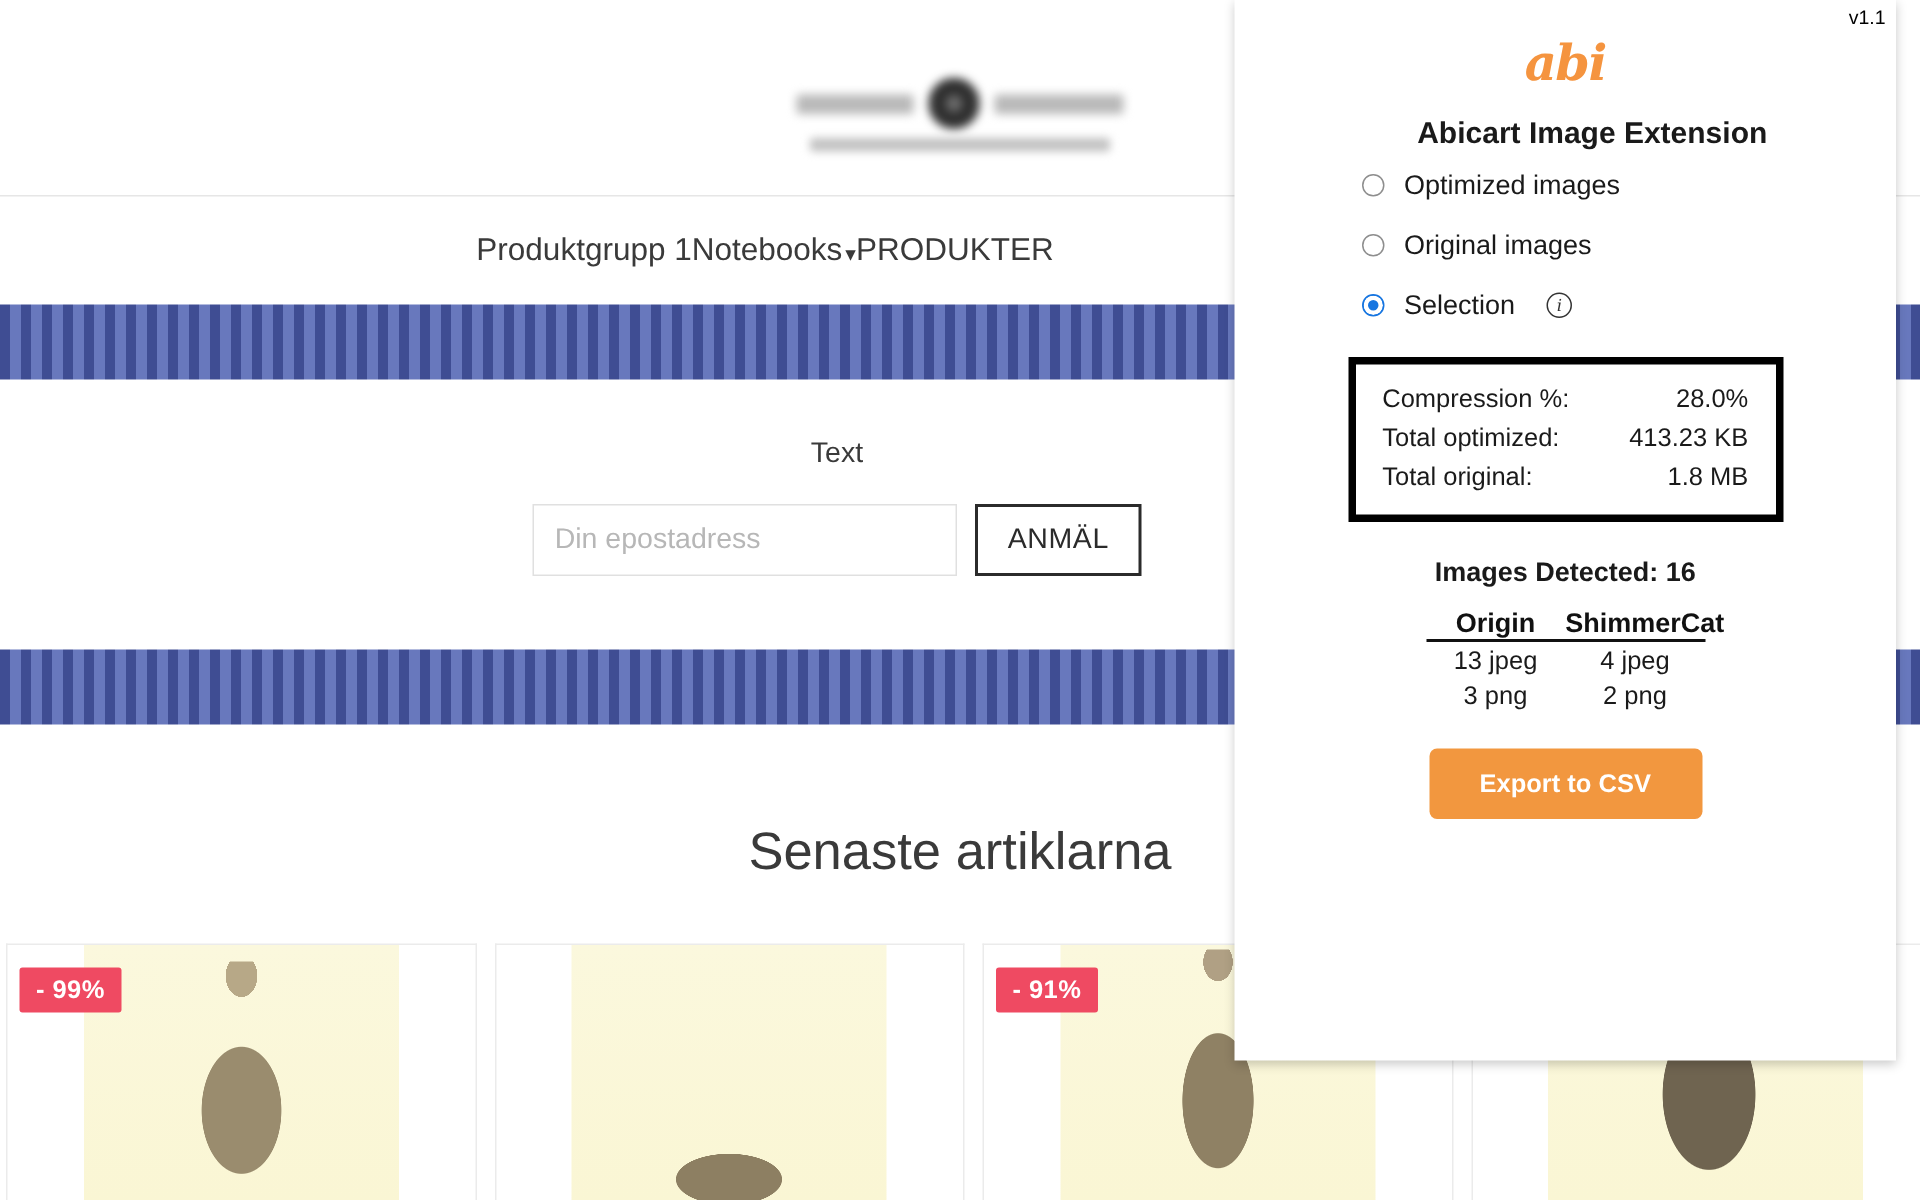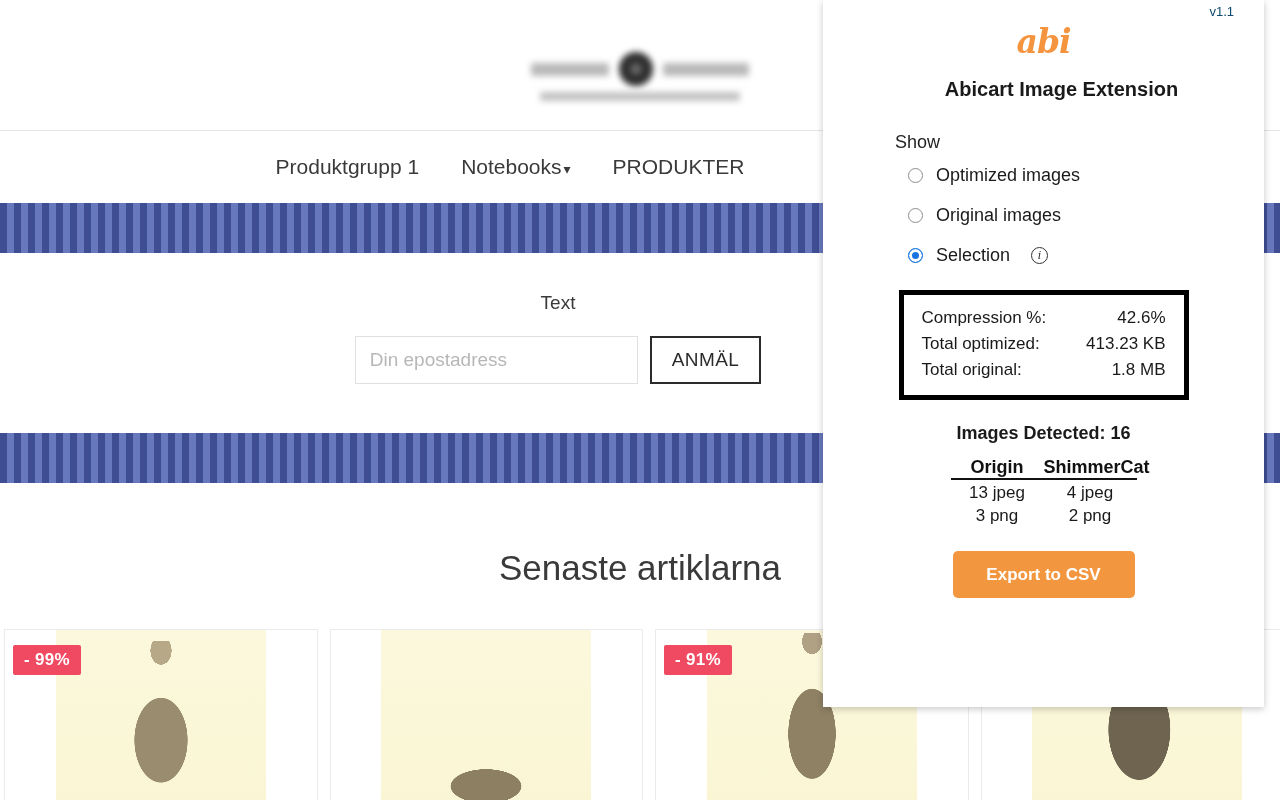--- a/index.html
+++ b/index.html
@@ -33,21 +33,21 @@
     background: radial-gradient(circle at 50% 50%, #6b6b6b 0 26%, #2e2e2e 27% 62%, #3c3c3c 63% 100%);
     border: 2px solid #1f1f1f;
   }
   .logo-tagline {
     height: 9px; width: 200px; border-radius: 2px; background: #c2c2c2;
     filter: blur(3px);
   }
 
   .site-nav {
     position: absolute; left: 0; top: 131px; width: 1020px; height: 72px;
-    display: flex; align-items: center; justify-content: center; gap: 42px;
+    display: flex; align-items: center; justify-content: center; 
     font-size: 21px; color: #3a3a3a; white-space: nowrap;
   }
   .nav-item { display: inline-flex; align-items: center; gap: 2px; cursor: pointer; }
   .chev { font-size: 14px; line-height: 1; position: relative; top: 2px; }
 
   .stripe-bar {
     position: absolute; left: 0; width: 1280px; height: 50px;
     background-image: repeating-linear-gradient(
       to right,
       #3f4d93 0px, #3f4d93 7px,
@@ -128,22 +128,22 @@
     padding: 5px 11px; border-radius: 2px; letter-spacing: .3px;
   }
 
   
   #panel {
     position: absolute; left: 823px; top: 0; width: 441px; height: 707px;
     background: #ffffff; box-shadow: 0 2px 7px rgba(0,0,0,.22);
     z-index: 50;
   }
   .panel-version {
-    position: absolute; right: 30px; top: 4px;
-    font-size: 13px; color: #0c4a6e;
+    position: absolute; right: 7px; top: 4px;
+    font-size: 13px; color: #000000;
   }
   .panel-logo {
     margin-top: 22px; text-align: center;
     font-family: "DejaVu Serif", serif;
     font-style: italic; font-weight: 700;
     font-size: 33px; color: #f5943f; letter-spacing: -1px;
   }
   .panel-title {
     margin-top: 17px; text-align: center;
     font-size: 20px; font-weight: 700; color: #1a1a1a; padding-left: 36px;
@@ -273,42 +273,41 @@
   </div>
 
   <div id="panel">
 
     <div class="panel-version">v1.1</div>
 
     <div class="panel-logo">abi</div>
 
     <div class="panel-title">Abicart Image Extension</div>
 
-    <div class="show-label">Show</div>
 
     <div class="radio-list">
       <label class="radio-row">
         <span class="radio-dot"></span>
         <span class="radio-text">Optimized images</span>
       </label>
       <label class="radio-row">
         <span class="radio-dot"></span>
         <span class="radio-text">Original images</span>
       </label>
       <label class="radio-row checked">
         <span class="radio-dot"></span>
         <span class="radio-text">Selection</span>
         <span class="info-icon">i</span>
       </label>
     </div>
 
     <div class="stats-box">
       <div class="stat-row">
         <span>Compression %:</span>
-        <span>42.6%</span>
+        <span>28.0%</span>
       </div>
       <div class="stat-row">
         <span>Total optimized:</span>
         <span>413.23 KB</span>
       </div>
       <div class="stat-row">
         <span>Total original:</span>
         <span>1.8 MB</span>
       </div>
     </div>

